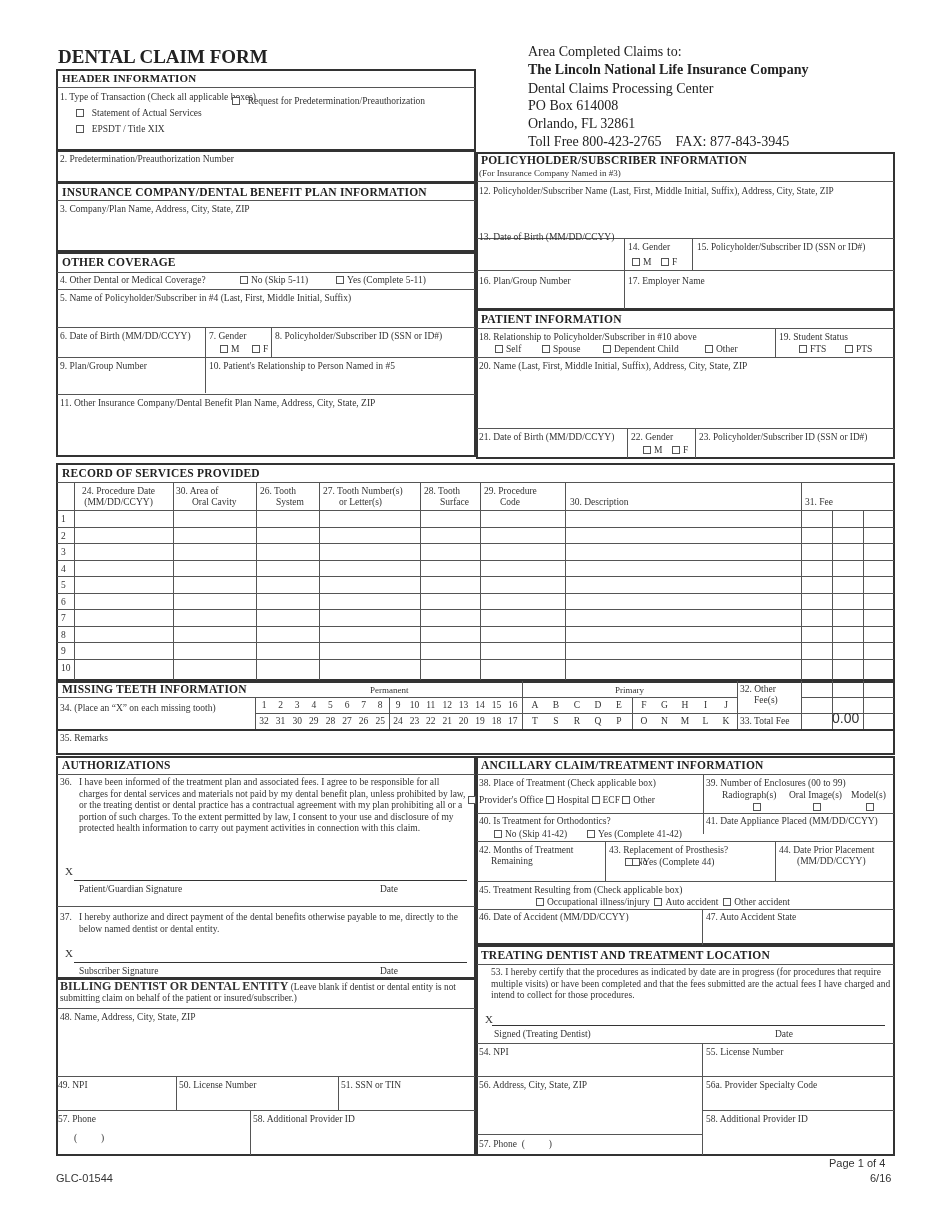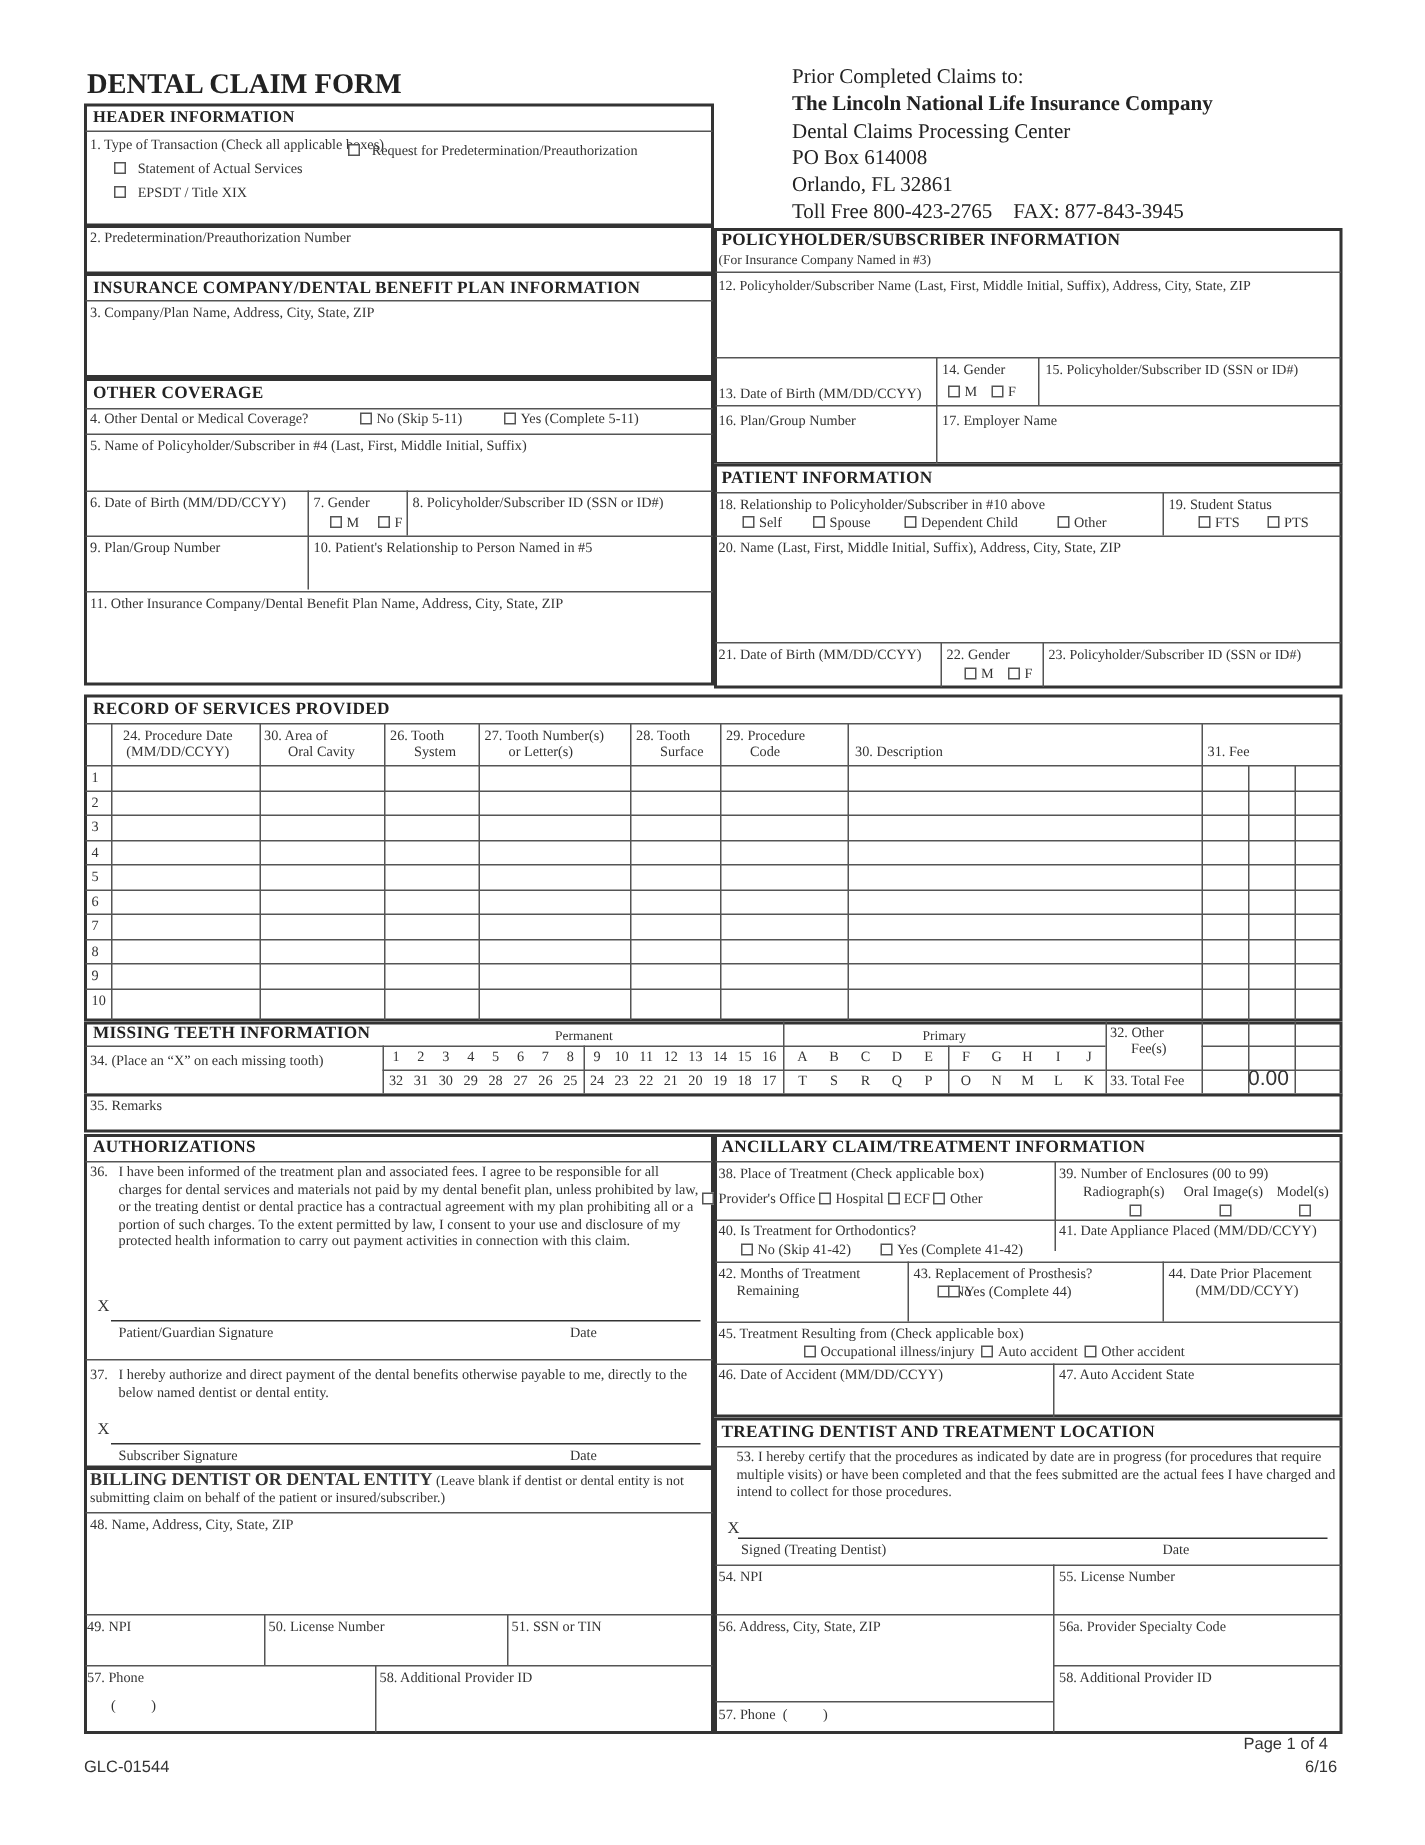--- a/index.html
+++ b/index.html
@@ -16,21 +16,21 @@
   .para { position: absolute; font-size: 9.5px; line-height: 11.5px; color: #333; }
   .mail { position: absolute; font-size: 14px; line-height: 17px; color: #222; white-space: nowrap; }
   .tooth { position: absolute; font-size: 9.5px; width: 16px; text-align: center; color: #333; }
   .rownum { position: absolute; font-size: 9.5px; color: #333; }
   .footer { position: absolute; font-family: "Liberation Sans", sans-serif; font-size: 11px; color: #333; }
 </style>
 </head>
 <body>
 
 <div class="abs" style="left:58px;top:46px;font-size:19px;font-weight:bold;">DENTAL CLAIM FORM</div>
-<div class="mail" style="left:528px;top:43px;">Prior Completed Claims to:</div>
+<div class="mail" style="left:528px;top:43px;">Area Completed Claims to:</div>
 <div class="mail" style="left:528px;top:61px;font-weight:bold;">The Lincoln National Life Insurance Company</div>
 <div class="mail" style="left:528px;top:80px;">Dental Claims Processing Center</div>
 <div class="mail" style="left:528px;top:97px;">PO Box 614008</div>
 <div class="mail" style="left:528px;top:115px;">Orlando, FL 32861</div>
 <div class="mail" style="left:528px;top:133px;white-space:pre;">Toll Free 800-423-2765    FAX: 877-843-3945</div>
 
 <div class="box thick" style="left:56px;top:69px;width:420px;height:82px;"></div>
 <div class="sec" style="left:62px;top:72px;font-size:11px;">HEADER INFORMATION</div>
 <div class="hline" style="left:57px;top:87px;width:418px;"></div>
 <div class="lbl" style="left:60px;top:92px;">1.  Type of Transaction (Check all applicable boxes)</div>
@@ -67,21 +67,21 @@
 <div class="lbl" style="left:209px;top:361px;">10.  Patient's Relationship to Person Named in #5</div>
 <div class="hline" style="left:57px;top:394px;width:418px;"></div>
 <div class="lbl" style="left:60px;top:398px;">11. Other Insurance Company/Dental Benefit Plan Name, Address, City, State, ZIP</div>
 
 <div class="box thick" style="left:476px;top:152px;width:419px;height:158px;"></div>
 <div class="sec" style="left:481px;top:154px;">POLICYHOLDER/SUBSCRIBER INFORMATION</div>
 <div class="lbl" style="left:479px;top:168px;font-size:9px;">(For Insurance Company Named in #3)</div>
 <div class="hline" style="left:477px;top:181px;width:417px;"></div>
 <div class="lbl" style="left:479px;top:186px;font-size:9.3px;">12.  Policyholder/Subscriber Name (Last, First, Middle Initial, Suffix), Address, City, State, ZIP</div>
 <div class="hline" style="left:477px;top:238px;width:417px;"></div>
-<div class="lbl" style="left:479px;top:258px;">13.  Date of Birth (MM/DD/CCYY)</div>
+<div class="lbl" style="left:479px;top:232px;">13.  Date of Birth (MM/DD/CCYY)</div>
 <div class="vline" style="left:624px;top:238px;height:32px;"></div>
 <div class="lbl" style="left:628px;top:242px;">14.  Gender</div>
 <div class="lbl" style="left:632px;top:257px;"><span class="cb"></span><span>M</span></div>
 <div class="lbl" style="left:661px;top:257px;"><span class="cb"></span><span>F</span></div>
 <div class="vline" style="left:692px;top:238px;height:32px;"></div>
 <div class="lbl" style="left:697px;top:242px;font-size:9.3px;">15.  Policyholder/Subscriber ID (SSN or ID#)</div>
 <div class="hline" style="left:477px;top:270px;width:417px;"></div>
 <div class="lbl" style="left:479px;top:276px;">16.  Plan/Group Number</div>
 <div class="vline" style="left:624px;top:270px;height:40px;"></div>
 <div class="lbl" style="left:628px;top:276px;">17.  Employer Name</div>

